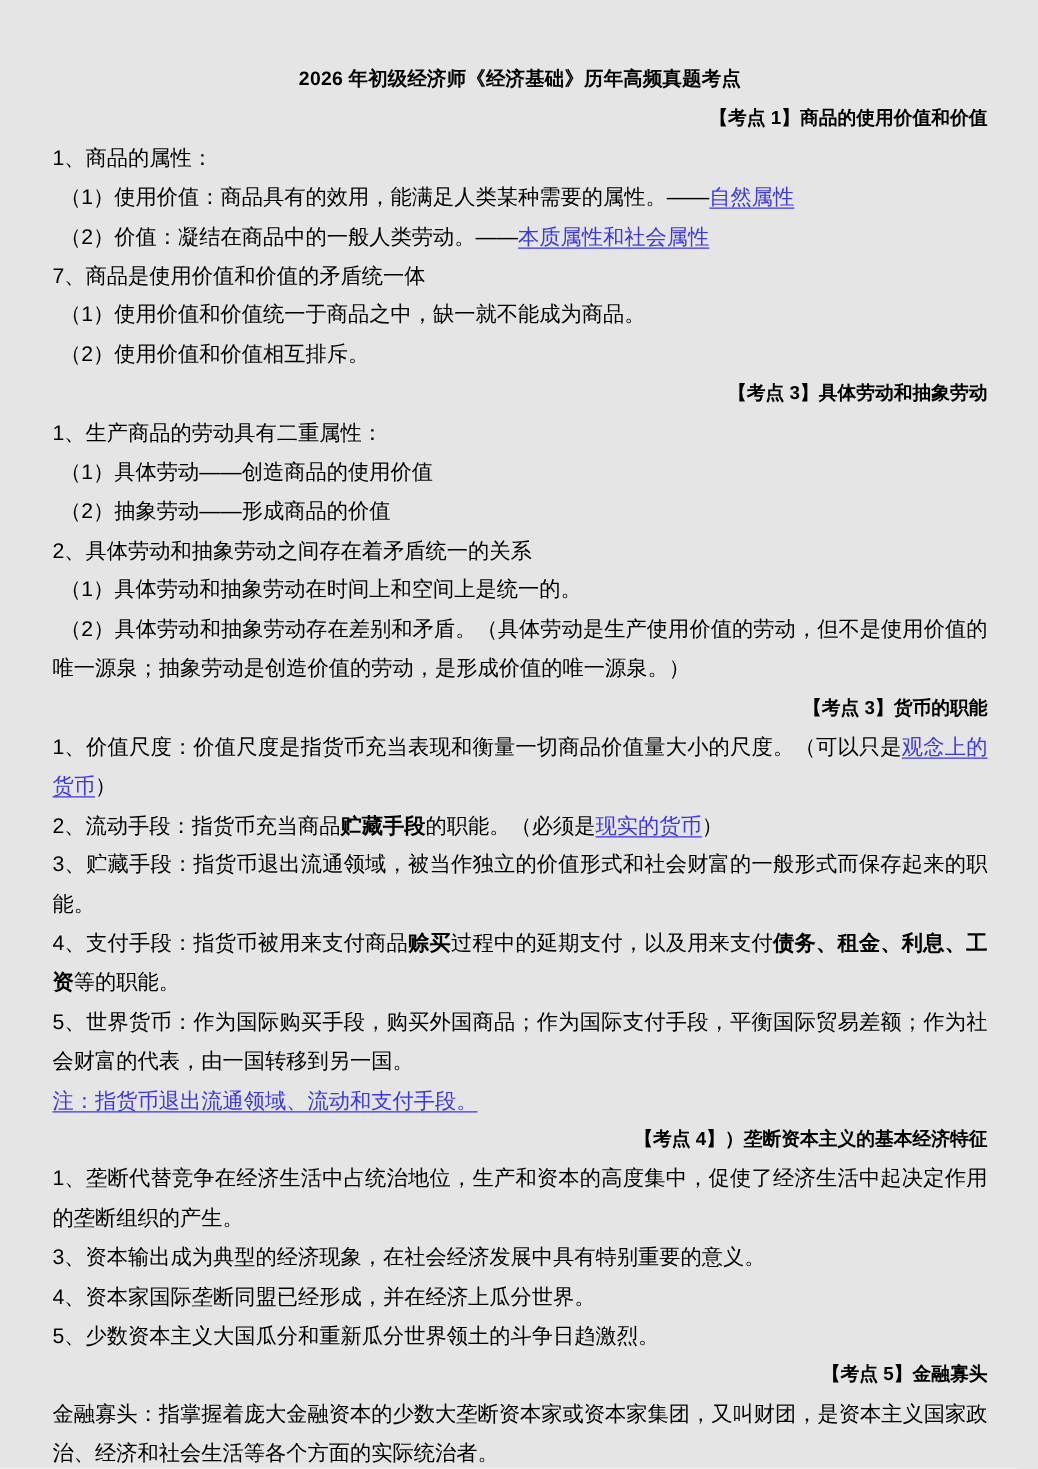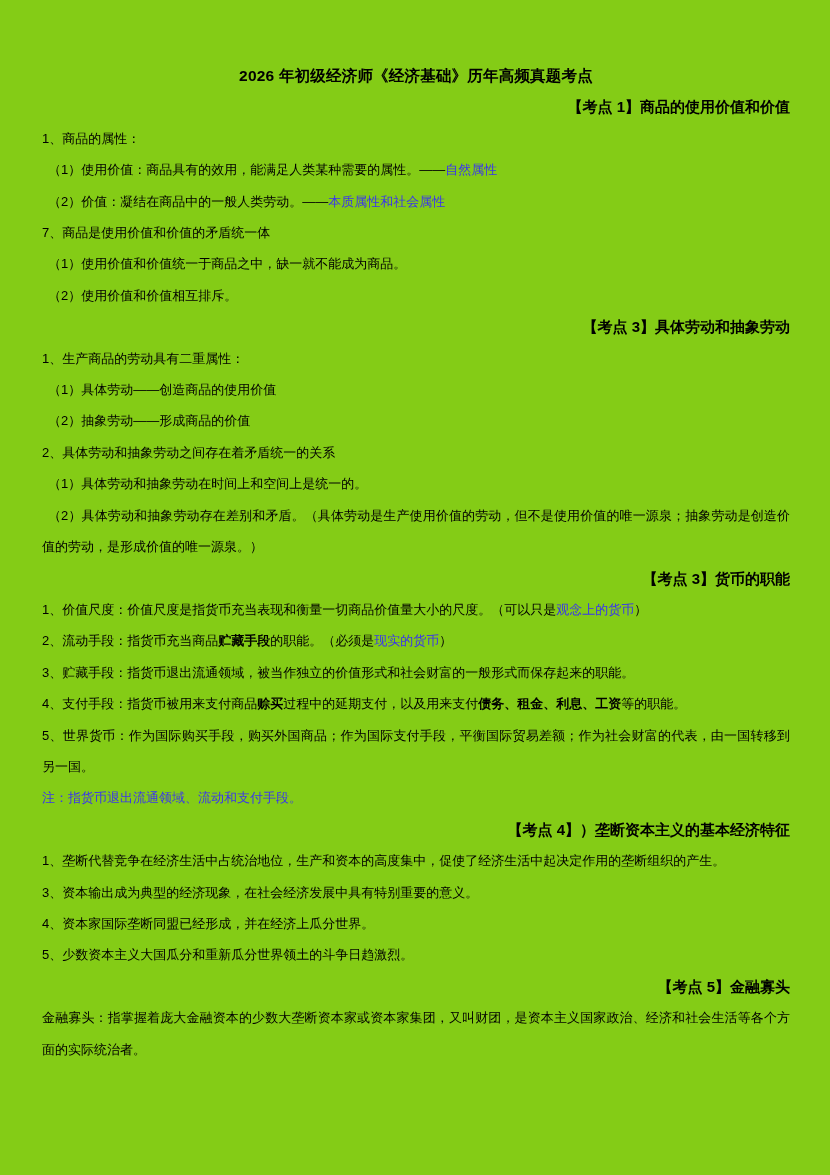--- a/index.html
+++ b/index.html
@@ -12,49 +12,50 @@
     height: 1175px;
     overflow: hidden;
     font-family: "Liberation Sans", "DejaVu Sans", sans-serif;
     color: #000000;
     -webkit-font-smoothing: antialiased;
   }
   .page {
     box-sizing: border-box;
     width: 830px;
     height: 1175px;
-    padding: 60px 40px 0 42px;
-    background: #84cc16;
+    padding: 48px 40px 0 42px;
+    background: #e5e5e5;
   }
   .doc-title {
     margin: 0;
     text-align: center;
     font-size: 15.5px;
     font-weight: 700;
     line-height: 31.4px;
     letter-spacing: 0.2px;
   }
   .doc-body p {
     margin: 0;
-    font-size: 13px;
+    font-size: 17px;
     line-height: 31.4px;
     text-align: justify;
     word-break: break-all;
   }
   .doc-body p.heading {
     font-weight: 700;
     font-size: 15px;
     text-align: right;
   }
   .doc-body p.sub {
     text-indent: 6px;
   }
   .run-b { font-weight: 700; }
   .run-link {
     color: var(--link, #3a35ee);
+    text-decoration: underline;
     text-decoration-thickness: 1px;
     text-underline-offset: 3px;
     cursor: pointer;
   }
 </style>
 </head>
 <body>
 
 <div class="page">
   <h1 class="doc-title">2026 年初级经济师《经济基础》历年高频真题考点</h1>

